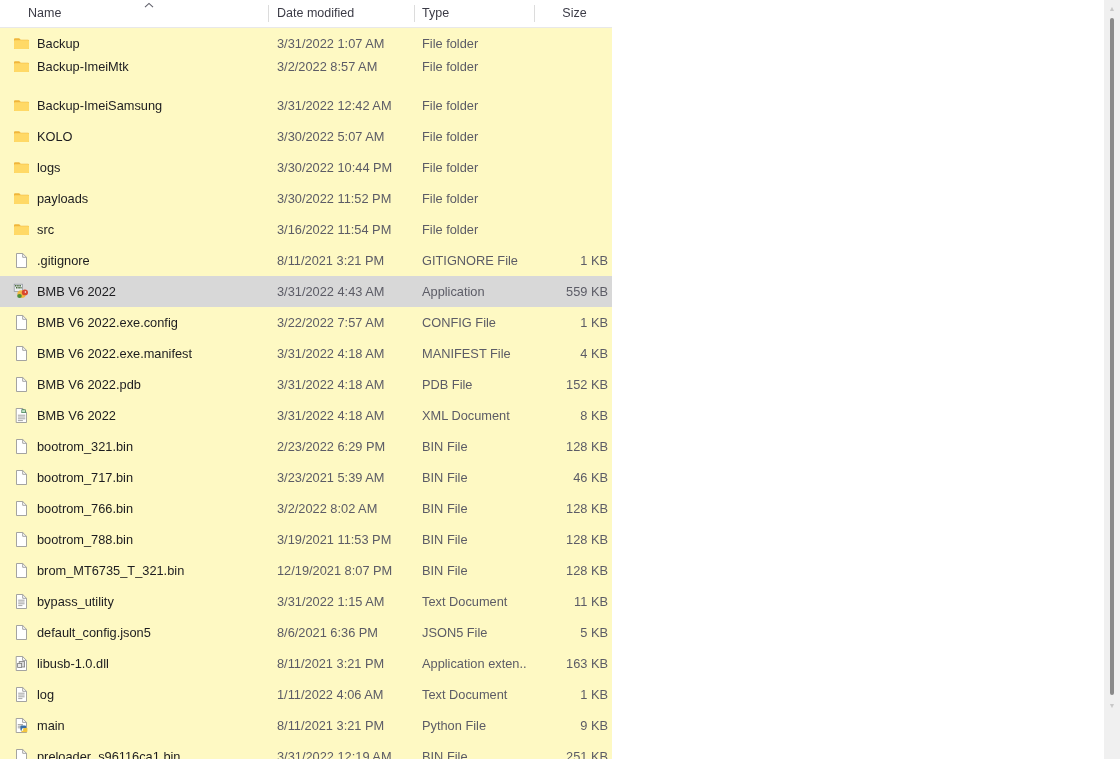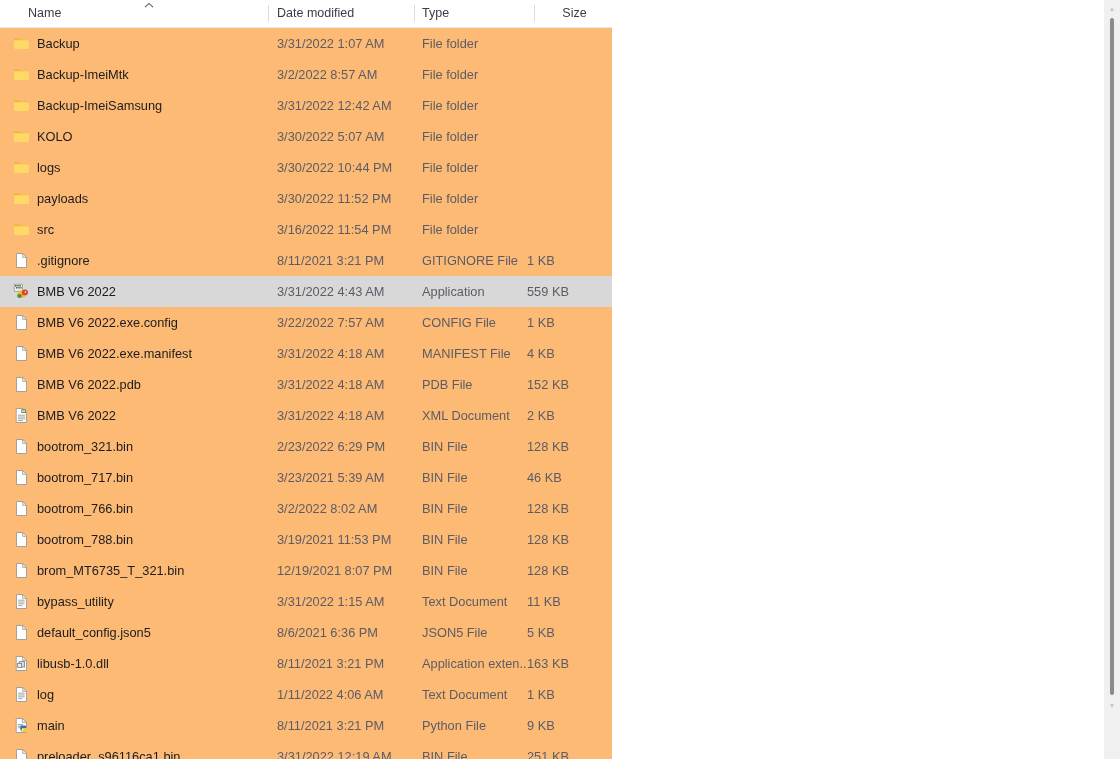--- a/index.html
+++ b/index.html
@@ -9,21 +9,21 @@
     width: 1120px;
     height: 759px;
     overflow: hidden;
     font-family: "Liberation Sans", sans-serif;
   }
 
   #explorer {
     position: relative;
     width: 1120px;
     height: 759px;
-    background: #fdba74;
+    background: #fef9c3;
     overflow: hidden;
   }
 
   
   .col-header {
     position: absolute;
     top: 0;
     left: 0;
     width: 1120px;
     height: 28px;
@@ -101,20 +101,21 @@
     color: #5c5c66;
   }
   .cell-type {
     left: 422px;
     width: 105px;
     color: #5c5c66;
   }
   .cell-size {
     left: 527px;
     width: 81px;
+    text-align: right;
     color: #5c5c66;
   }
 
   
   .ficon {
     position: absolute;
     left: 13px;
     top: 7px;
     width: 17px;
     height: 17px;
@@ -194,21 +195,21 @@
           <svg width="17" height="17" viewBox="0 0 17 17">
             <path d="M1 4.2a1 1 0 0 1 1-1h4.2l1.5 1.6H15a1 1 0 0 1 1 1V13a1 1 0 0 1-1 1H2a1 1 0 0 1-1-1z" fill="#f0b63c"></path>
             <path d="M1 6.3a1 1 0 0 1 1-1h13a1 1 0 0 1 1 1V13a1 1 0 0 1-1 1H2a1 1 0 0 1-1-1z" fill="#ffd966"></path>
           </svg>
         </span>
         <span class="cell cell-name">Backup</span>
         <span class="cell cell-date">3/31/2022 1:07 AM</span>
         <span class="cell cell-type">File folder</span>
         <span class="cell cell-size"></span>
       </div>
-      <div class="row" style="top: 31px;">
+      <div class="row" style="top: 23px;">
         <span class="ficon">
           <svg width="17" height="17" viewBox="0 0 17 17">
             <path d="M1 4.2a1 1 0 0 1 1-1h4.2l1.5 1.6H15a1 1 0 0 1 1 1V13a1 1 0 0 1-1 1H2a1 1 0 0 1-1-1z" fill="#f0b63c"></path>
             <path d="M1 6.3a1 1 0 0 1 1-1h13a1 1 0 0 1 1 1V13a1 1 0 0 1-1 1H2a1 1 0 0 1-1-1z" fill="#ffd966"></path>
           </svg>
         </span>
         <span class="cell cell-name">Backup-ImeiMtk</span>
         <span class="cell cell-date">3/2/2022 8:57 AM</span>
         <span class="cell cell-type">File folder</span>
         <span class="cell cell-size"></span>
@@ -352,21 +353,21 @@
             <rect x="8.4" y="2.4" width="4.3" height="3.6" fill="#3c7d4f"></rect>
             <rect x="9.1" y="3.1" width="2.9" height="2.2" fill="#bfe3c6"></rect>
             <g stroke="#8d8d8d" stroke-width="0.8">
               <path d="M4.9 8.2h7.4M4.9 10h7.4M4.9 11.8h7.4M4.9 13.6h5"></path>
             </g>
           </svg>
         </span>
         <span class="cell cell-name">BMB V6 2022</span>
         <span class="cell cell-date">3/31/2022 4:18 AM</span>
         <span class="cell cell-type">XML Document</span>
-        <span class="cell cell-size">2 KB</span>
+        <span class="cell cell-size">8 KB</span>
       </div>
       <div class="row" style="top: 403px;">
         <span class="ficon">
           <svg width="17" height="17" viewBox="0 0 17 17">
             <path d="M3.5 1.5h6.2l3.8 3.8v10.2H3.5z" fill="#ffffff" stroke="#9a9a9a" stroke-width="0.9"></path>
             <path d="M9.7 1.5v3.8h3.8" fill="none" stroke="#9a9a9a" stroke-width="0.9"></path>
           </svg>
         </span>
         <span class="cell cell-name">bootrom_321.bin</span>
         <span class="cell cell-date">2/23/2022 6:29 PM</span>

